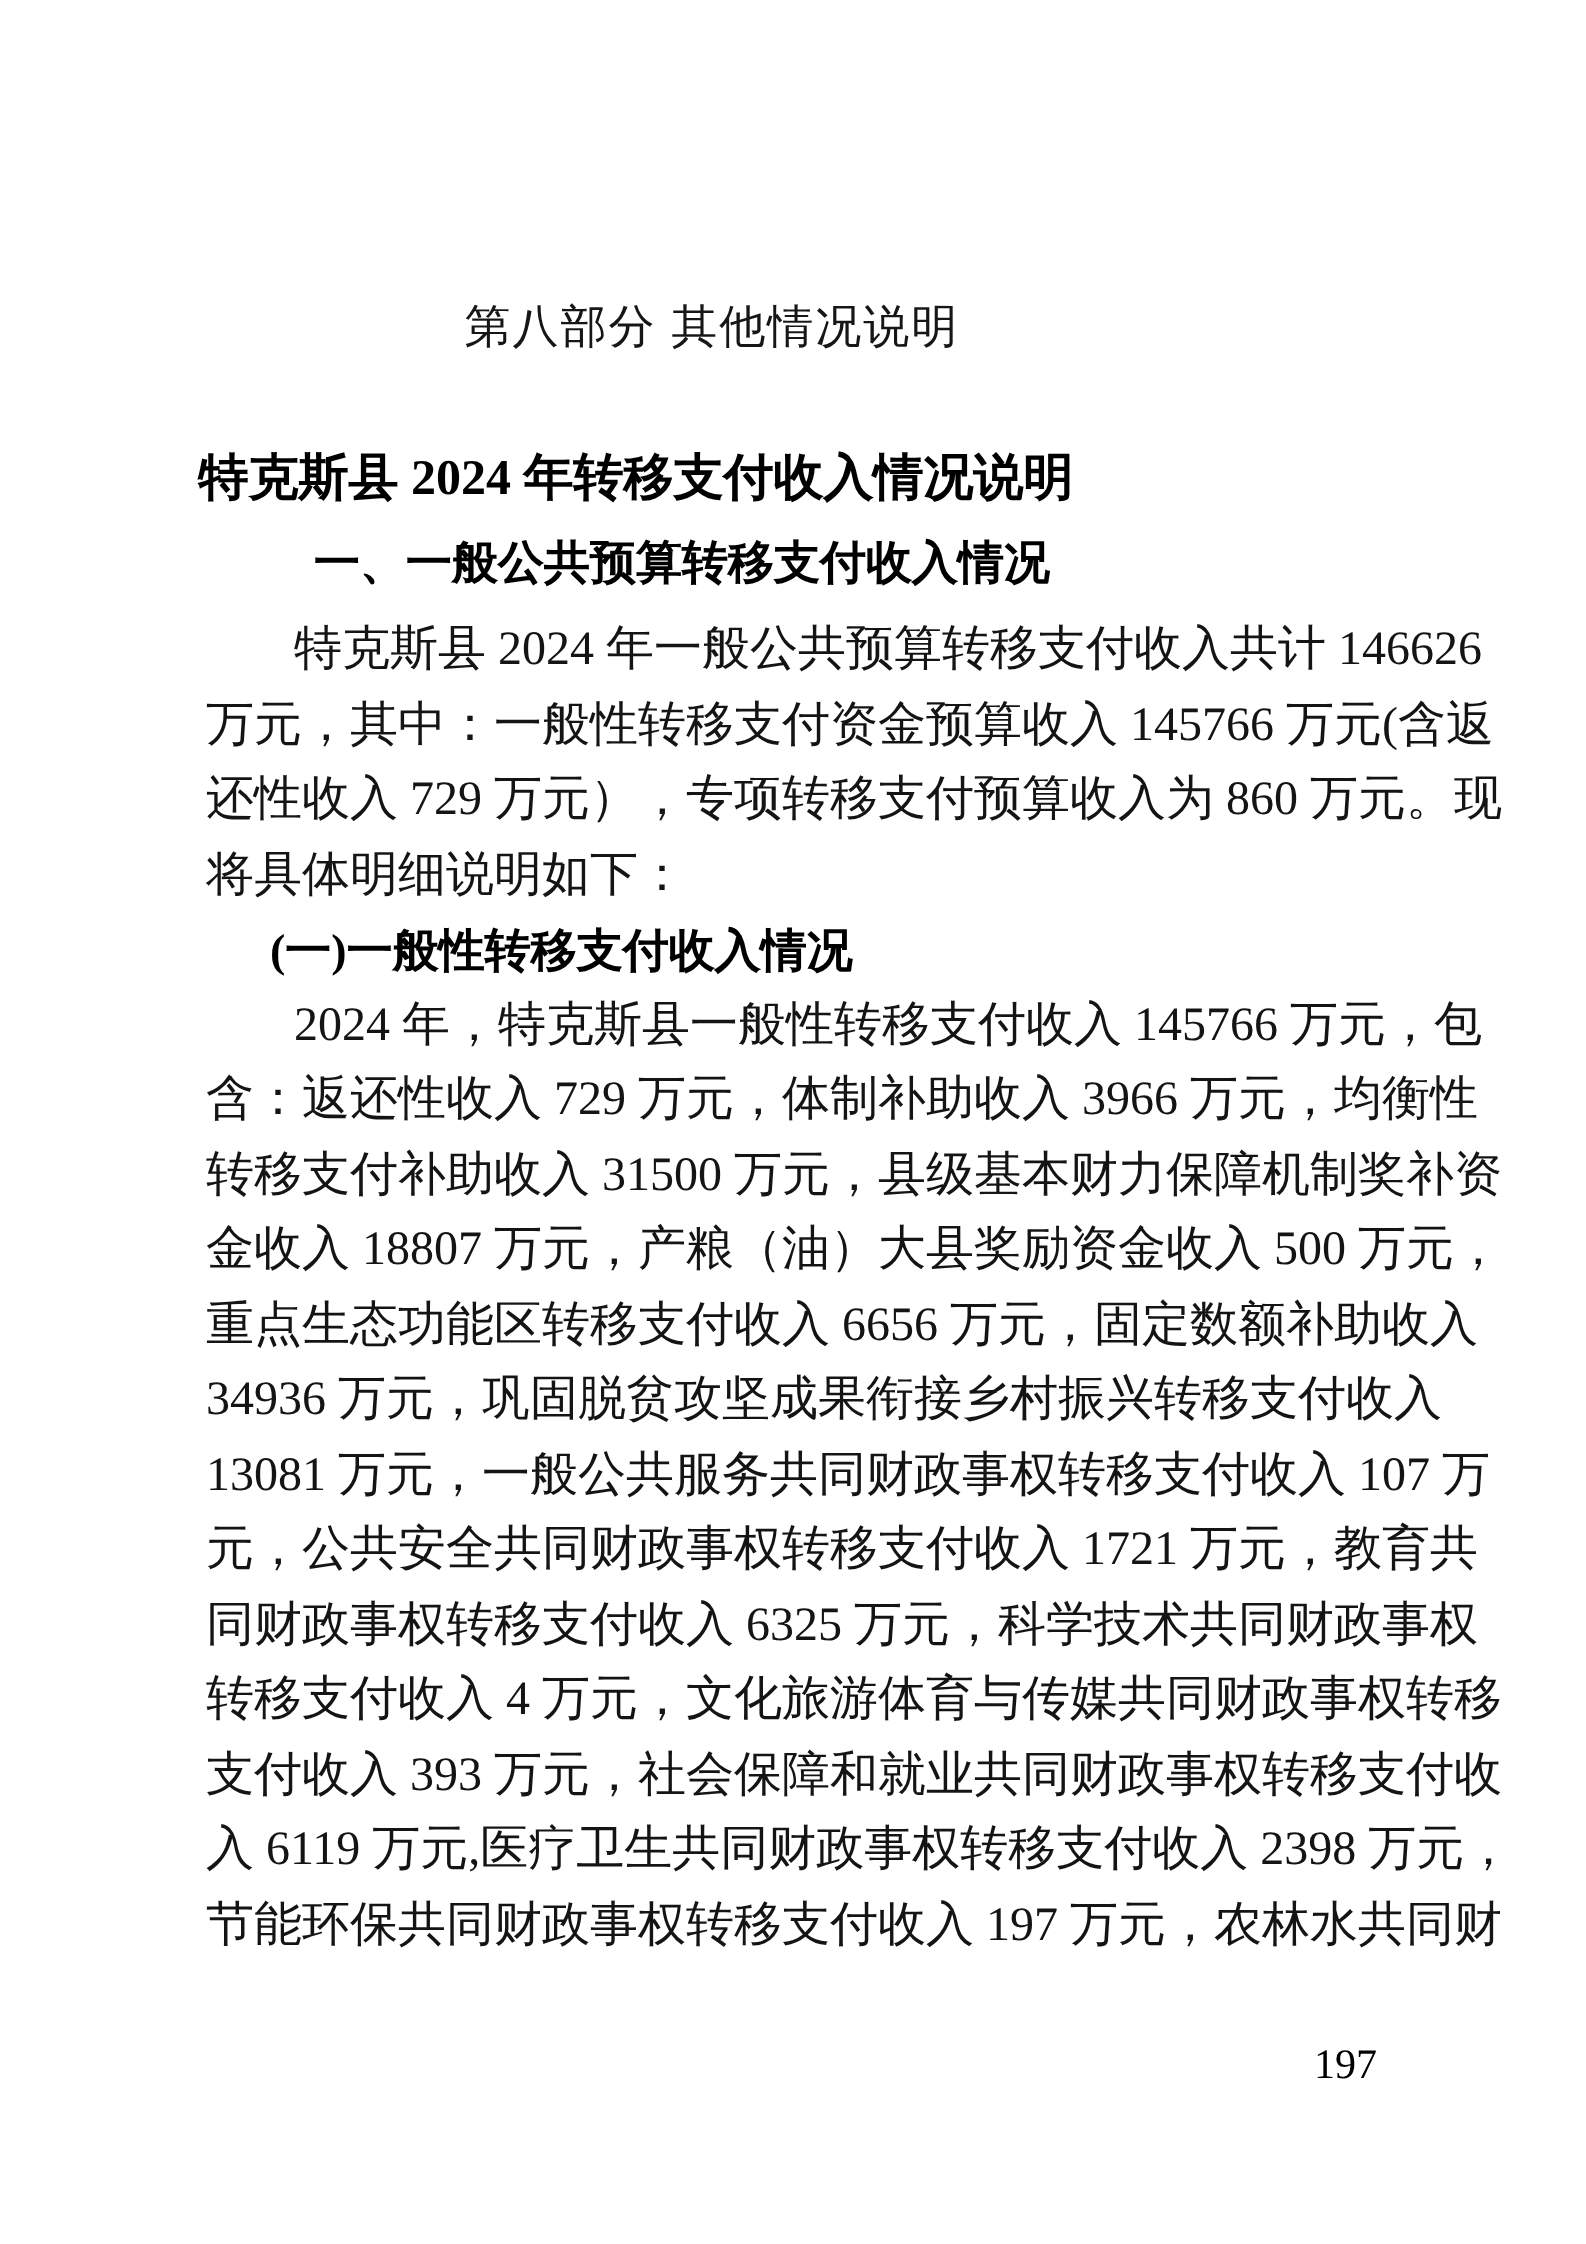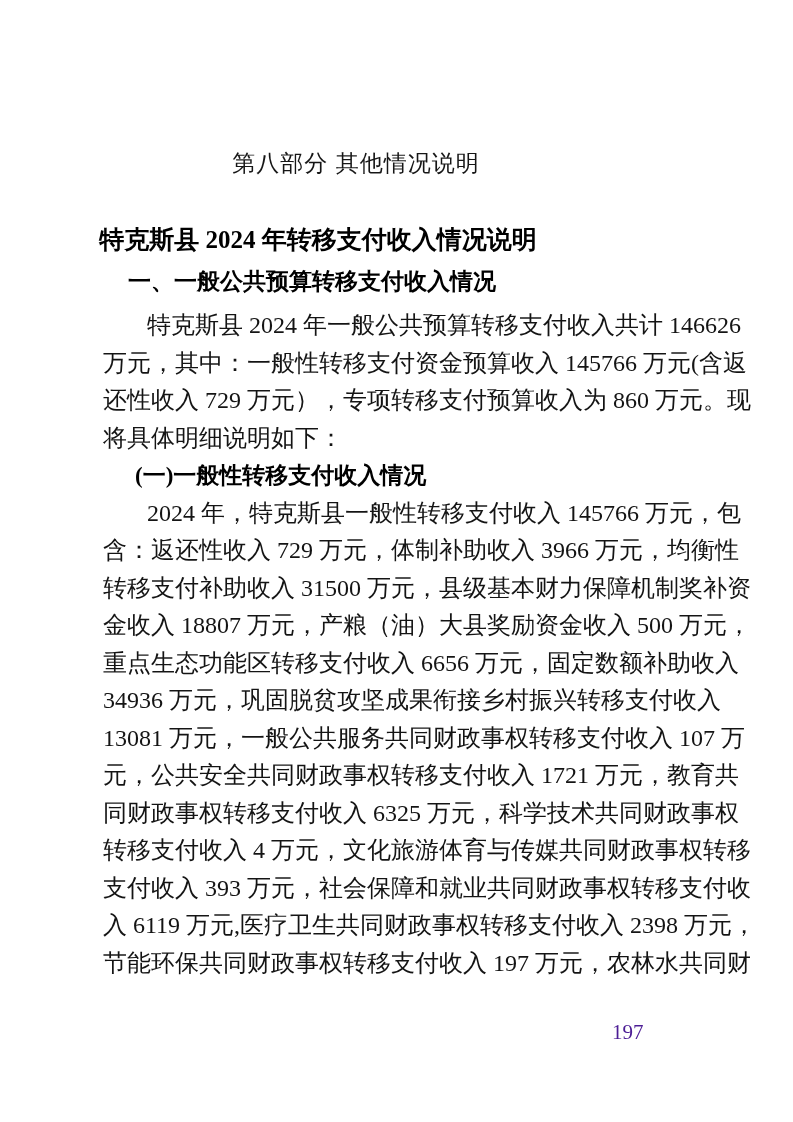--- a/index.html
+++ b/index.html
@@ -36,21 +36,21 @@
     text-align: center;
     font-family: "Liberation Serif", serif;
     font-weight: bold;
     font-size: 25px;
     line-height: 28px;
     color: #000000;
   }
   .section-heading {
     position: absolute;
     top: 268px;
-    left: 128px;
+    left: 157px;
     font-family: "Liberation Serif", serif;
     font-weight: bold;
     font-size: 23px;
     line-height: 28px;
     color: #000000;
   }
   .body-block {
     position: absolute;
     top: 307px;
     left: 103px;
@@ -76,24 +76,24 @@
     font-weight: bold;
     font-size: 23px;
     color: #000000;
     text-align: right;
     text-align-last: left;
     text-indent: 32px;
   }
   .page-number {
     position: absolute;
     top: 1020px;
-    left: 612px;
+    left: 657px;
     font-size: 21px;
     line-height: 24px;
-    color: #4c1d95;
+    color: #000000;
     font-family: "Liberation Serif", serif;
   }
 </style>
 </head>
 <body>
 
 <div class="page">
 
   <div class="part-heading">第八部分 其他情况说明</div>
 

